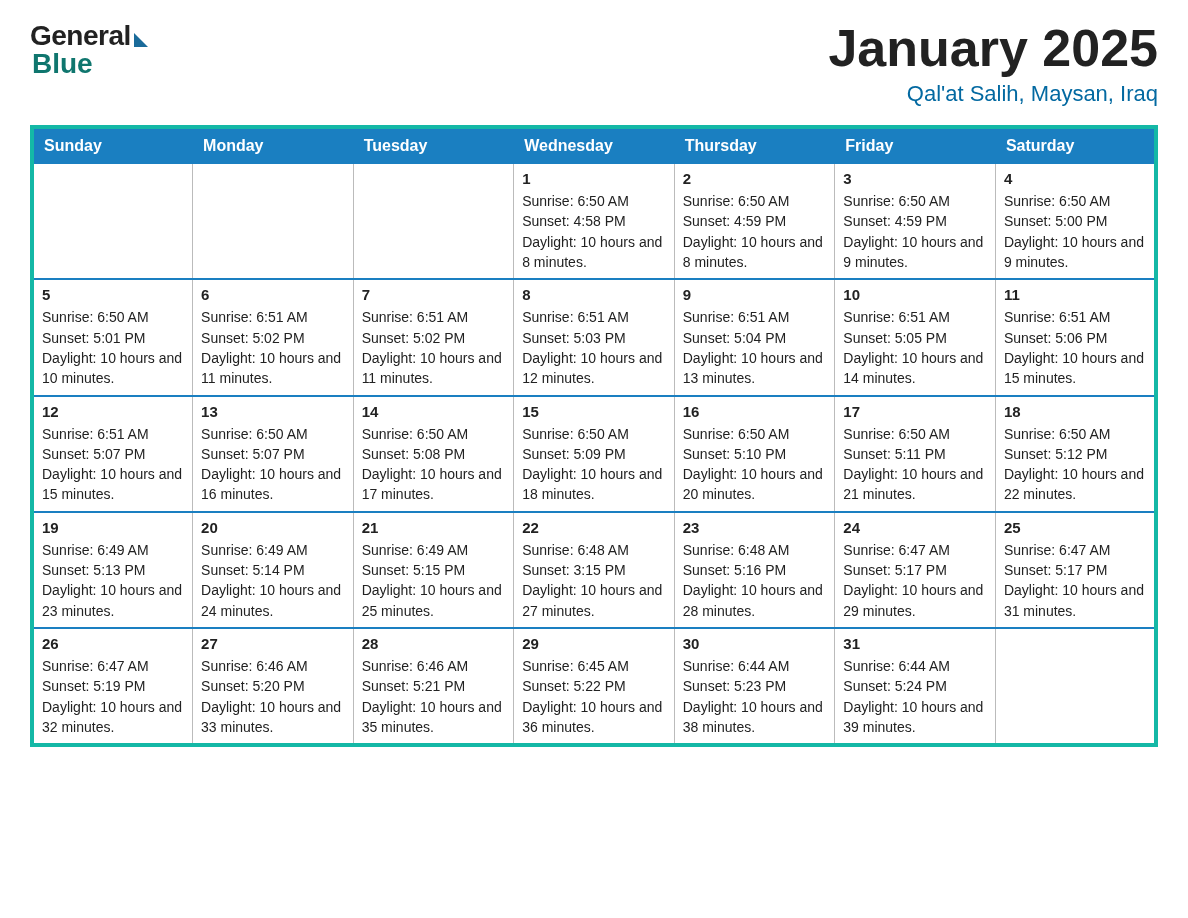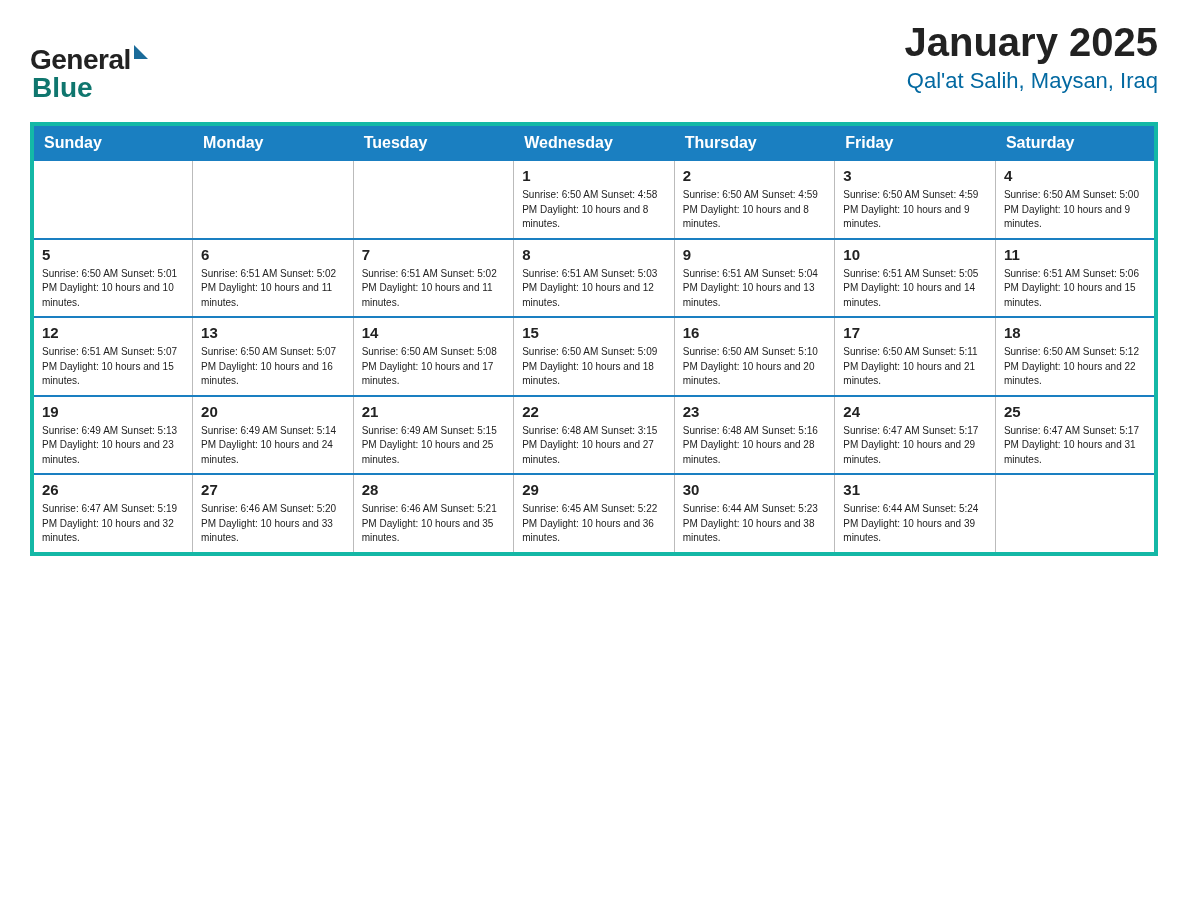--- a/index.html
+++ b/index.html
@@ -24,21 +24,20 @@
     }
     .logo-top {
       display: flex;
       align-items: center;
     }
     .logo-general {
       font-size: 28px;
       font-weight: bold;
       color: #222;
       letter-spacing: -0.5px;
-      margin-top: 24px;
     }
     .logo-arrow {
       width: 0;
       height: 0;
       border-left: 14px solid #1a6b9a;
       border-top: 14px solid transparent;
       border-bottom: 0px solid transparent;
       margin-left: 3px;
       margin-top: 8px;
     }
@@ -46,21 +45,21 @@
       font-size: 28px;
       font-weight: bold;
       color: #0f766e;
       margin-top: -4px;
       margin-left: 2px;
     }
     .title-block {
       text-align: right;
     }
     .title-month {
-      font-size: 40px;
+      font-size: 52px;
       font-weight: bold;
       color: #222;
       line-height: 1.1;
     }
     .title-location {
       font-size: 22px;
       color: #0369a1;
       margin-top: 4px;
     }
     .calendar {
@@ -86,21 +85,21 @@
       font-size: 13px;
       color: #222;
     }
     .day-number {
       font-size: 15px;
       font-weight: bold;
       display: block;
       margin-bottom: 4px;
     }
     .day-info {
-      font-size: 10px;
+      font-size: 14px;
       line-height: 1.45;
       color: #222;
     }
     .empty-cell {
       background: #fff;
     }
     .row-divider td {
       border-top: 2px solid #1a7fc1;
     }
   </style>

